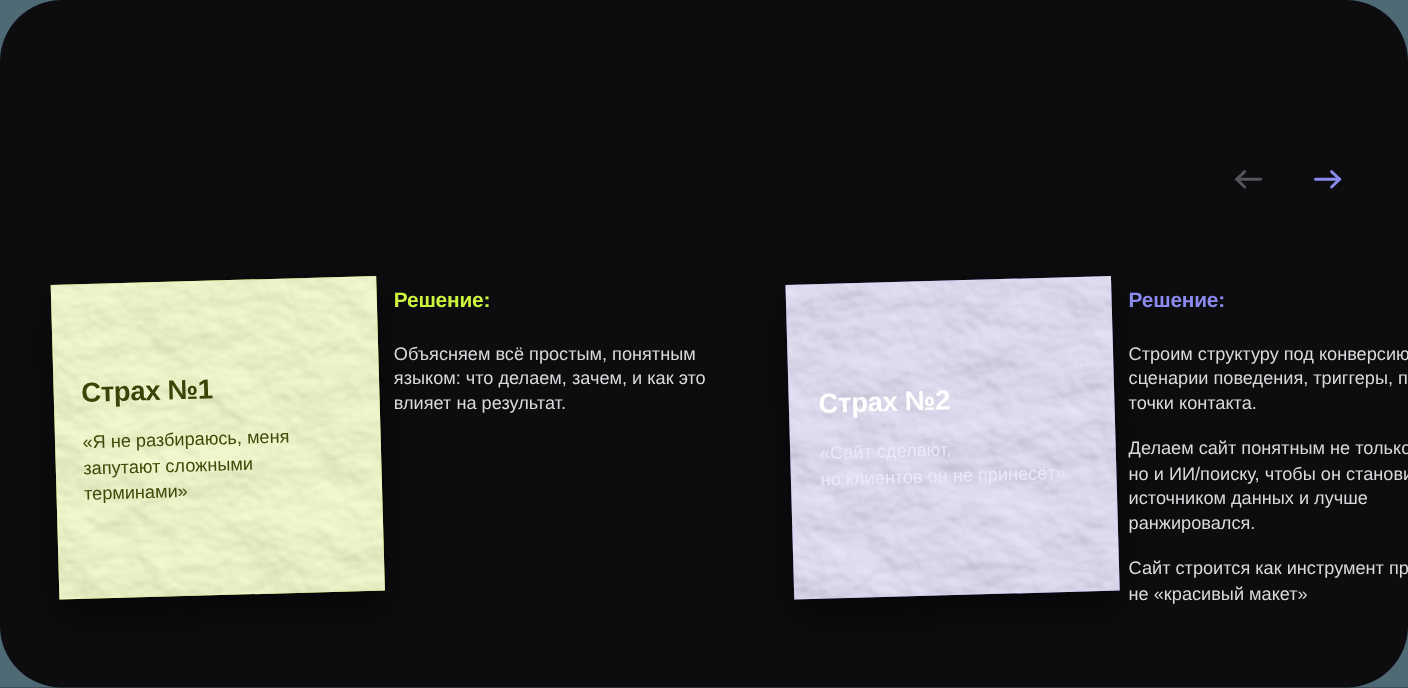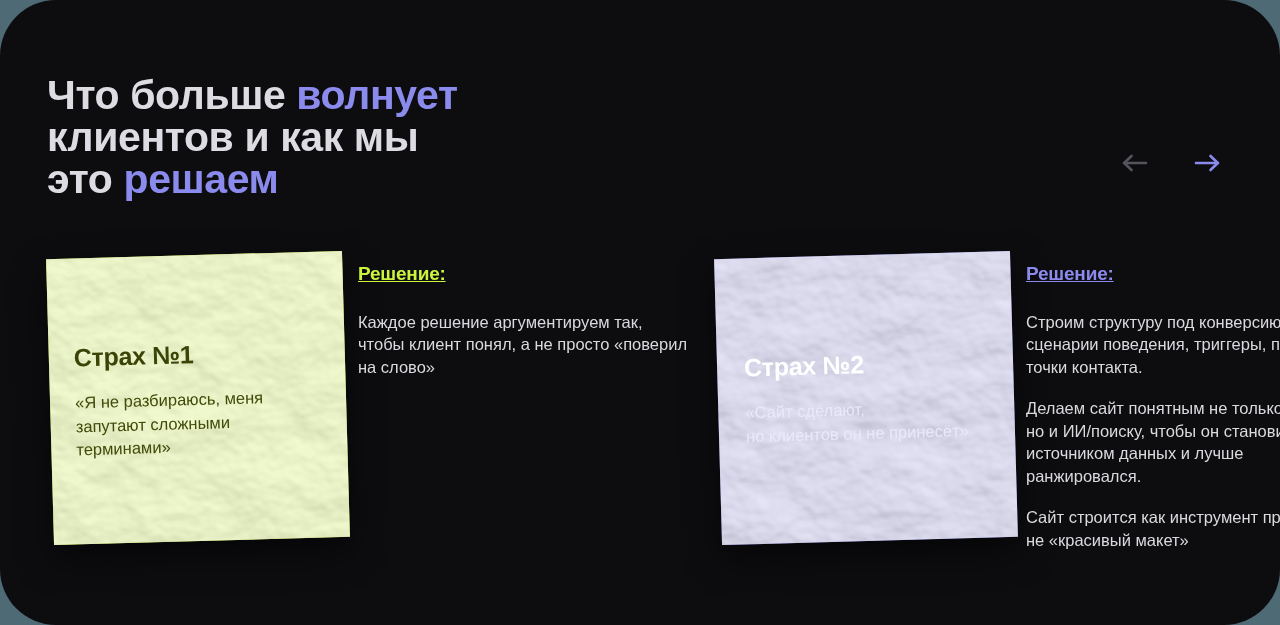--- a/index.html
+++ b/index.html
@@ -127,39 +127,37 @@
   .solution {
     position: absolute;
     left: 316px;
     top: 27px;
     width: 330px;
   }
   .solution-title {
     font-size: 19px;
     font-weight: 800;
     letter-spacing: -0.2px;
-    text-decoration: underline;
   }
   .sol-green .solution-title { color: #ccf43d; }
   .sol-purple .solution-title { color: #8b8bee; }
   .solution-para {
     margin-top: 19px;
     font-size: 16.5px;
     line-height: 1.36;
     color: #dadade;
     white-space: pre-line;
   }
   .solution-para:first-of-type { margin-top: 26px; }
 </style>
 </head>
 <body>
 
 <div id="page">
 
-  <h1 class="heading"><span>Что больше </span><span class="accent">волнует</span><br><span>клиентов и как мы</span><br><span>это </span><span class="accent">решаем</span></h1>
 
   <div class="nav">
     <button class="nav-btn nav-prev" aria-label="prev">
       <span>
         <svg width="26" height="18" viewBox="0 0 26 18" fill="none">
           <path d="M24 9H2" stroke="#54545c" stroke-width="2.6" stroke-linecap="round"></path>
           <path d="M9.5 2 2.2 9l7.3 7" stroke="#54545c" stroke-width="2.6" stroke-linecap="round" stroke-linejoin="round"></path>
         </svg>
       </span>
     </button>
@@ -192,21 +190,21 @@
         <div class="card-body">
           <div class="card-title">Страх №1</div>
           <div class="card-quote">«Я не разбираюсь, меня
 запутают сложными
 терминами»</div>
         </div>
       </div>
 
       <div class="solution sol-green">
         <div class="solution-title">Решение:</div>
-        <p class="solution-para">Каждое решение аргументируем так, чтобы клиент понял, а не просто «поверил на слово»</p>
+        <p class="solution-para">Объясняем всё простым, понятным языком: что делаем, зачем, и как это влияет на результат.</p>
       </div>
     </div>
 
     <div class="slide slide-2">
       <div class="card card-blue">
         <svg class="paper-tex" viewBox="0 0 300 300" preserveAspectRatio="none">
           <defs>
             <filter id="crb" x="0" y="0" width="100%" height="100%">
               <feTurbulence type="fractalNoise" baseFrequency="0.020 0.025" numOctaves="4" seed="19" result="n"></feTurbulence>
               <feDiffuseLighting in="n" lighting-color="#fff" surfaceScale="3.6" result="l">

